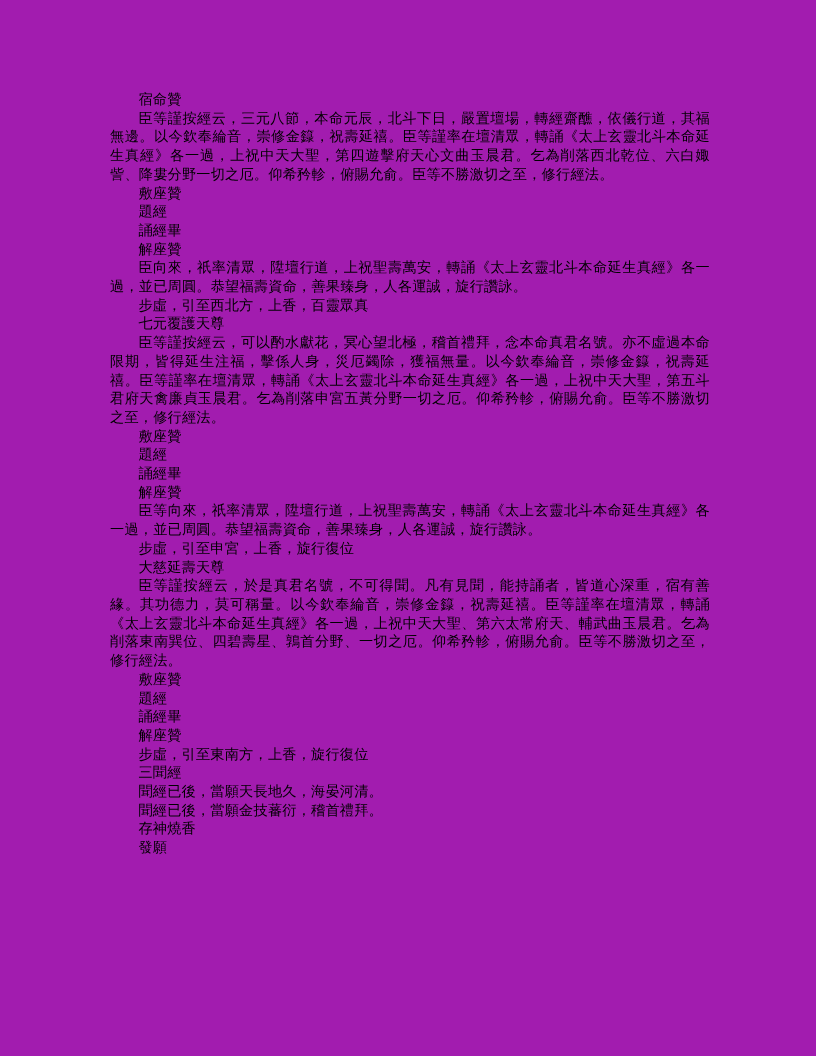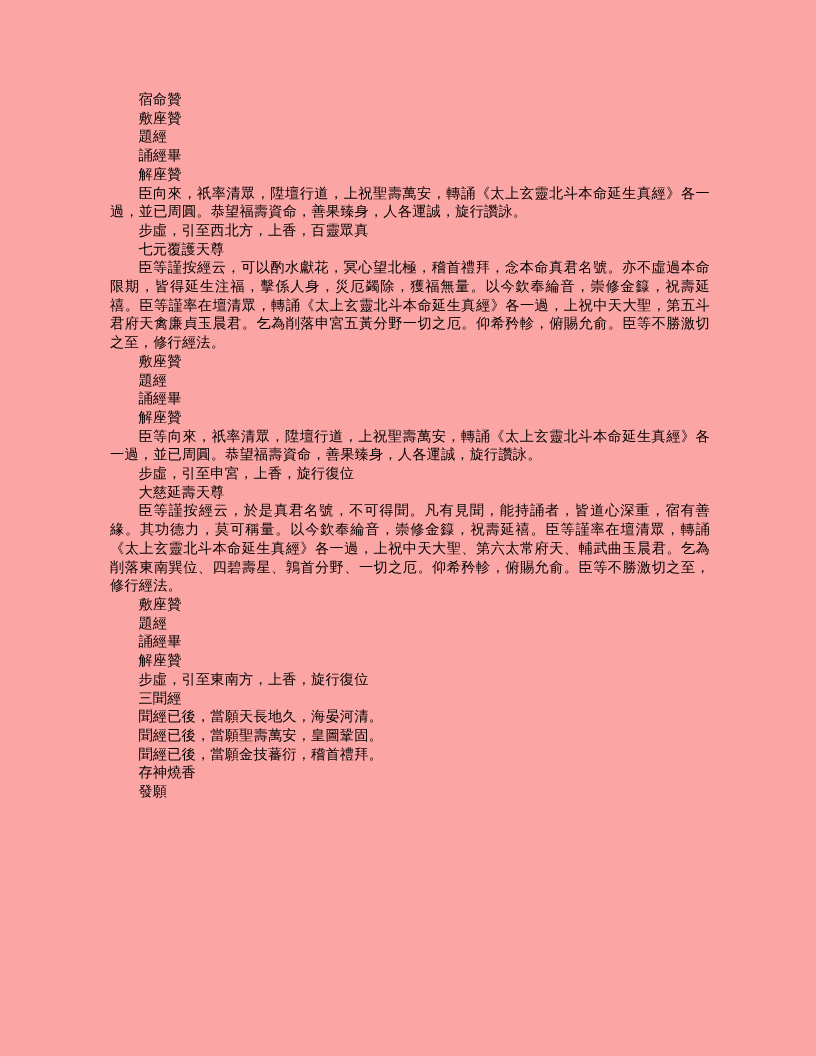--- a/index.html
+++ b/index.html
@@ -4,21 +4,21 @@
 <style>
   html, body {
     margin: 0;
     padding: 0;
     background: #ffffff;
   }
   .page {
     position: relative;
     width: 816px;
     height: 1056px;
-    background: #fca5a5;
+    background: #a21caf;
     box-sizing: border-box;
     padding: 90px 106px 0 110px;
     overflow: hidden;
     font-family: "Liberation Serif", "DejaVu Serif", serif;
     color: #000000;
   }
   .doc p {
     margin: 0;
     font-size: 14.2px;
     line-height: 18.7px;
@@ -28,20 +28,21 @@
     word-break: break-all;
     letter-spacing: 0.2px;
   }
 </style>
 </head>
 <body>
 
 <div class="page">
   <div class="doc">
     <p>宿命贊</p>
+    <p>臣等謹按經云，三元八節，本命元辰，北斗下日，嚴置壇場，轉經齋醮，依儀行道，其福無邊。以今欽奉綸音，崇修金籙，祝壽延禧。臣等謹率在壇清眾，轉誦《太上玄靈北斗本命延生真經》各一過，上祝中天大聖，第四遊擊府天心文曲玉晨君。乞為削落西北乾位、六白娵訾、降婁分野一切之厄。仰希矜軫，俯賜允俞。臣等不勝激切之至，修行經法。</p>
     <p>敷座贊</p>
     <p>題經</p>
     <p>誦經畢</p>
     <p>解座贊</p>
     <p>臣向來，祇率清眾，陞壇行道，上祝聖壽萬安，轉誦《太上玄靈北斗本命延生真經》各一過，並已周圓。恭望福壽資命，善果臻身，人各運誠，旋行讚詠。</p>
     <p>步虛，引至西北方，上香，百靈眾真</p>
     <p>七元覆護天尊</p>
     <p>臣等謹按經云，可以酌水獻花，冥心望北極，稽首禮拜，念本命真君名號。亦不虛過本命限期，皆得延生注福，擊係人身，災厄蠲除，獲福無量。以今欽奉綸音，崇修金籙，祝壽延禧。臣等謹率在壇清眾，轉誦《太上玄靈北斗本命延生真經》各一過，上祝中天大聖，第五斗君府天禽廉貞玉晨君。乞為削落申宮五黃分野一切之厄。仰希矜軫，俯賜允俞。臣等不勝激切之至，修行經法。</p>
     <p>敷座贊</p>
     <p>題經</p>
@@ -51,18 +52,17 @@
     <p>步虛，引至申宮，上香，旋行復位</p>
     <p>大慈延壽天尊</p>
     <p>臣等謹按經云，於是真君名號，不可得聞。凡有見聞，能持誦者，皆道心深重，宿有善緣。其功德力，莫可稱量。以今欽奉綸音，崇修金籙，祝壽延禧。臣等謹率在壇清眾，轉誦《太上玄靈北斗本命延生真經》各一過，上祝中天大聖、第六太常府天、輔武曲玉晨君。乞為削落東南巽位、四碧壽星、鶉首分野、一切之厄。仰希矜軫，俯賜允俞。臣等不勝激切之至，修行經法。</p>
     <p>敷座贊</p>
     <p>題經</p>
     <p>誦經畢</p>
     <p>解座贊</p>
     <p>步虛，引至東南方，上香，旋行復位</p>
     <p>三聞經</p>
     <p>聞經已後，當願天長地久，海晏河清。</p>
-    <p>聞經已後，當願聖壽萬安，皇圖鞏固。</p>
     <p>聞經已後，當願金技蕃衍，稽首禮拜。</p>
     <p>存神燒香</p>
     <p>發願</p>
   </div>
 </div>
 
 </body></html>

